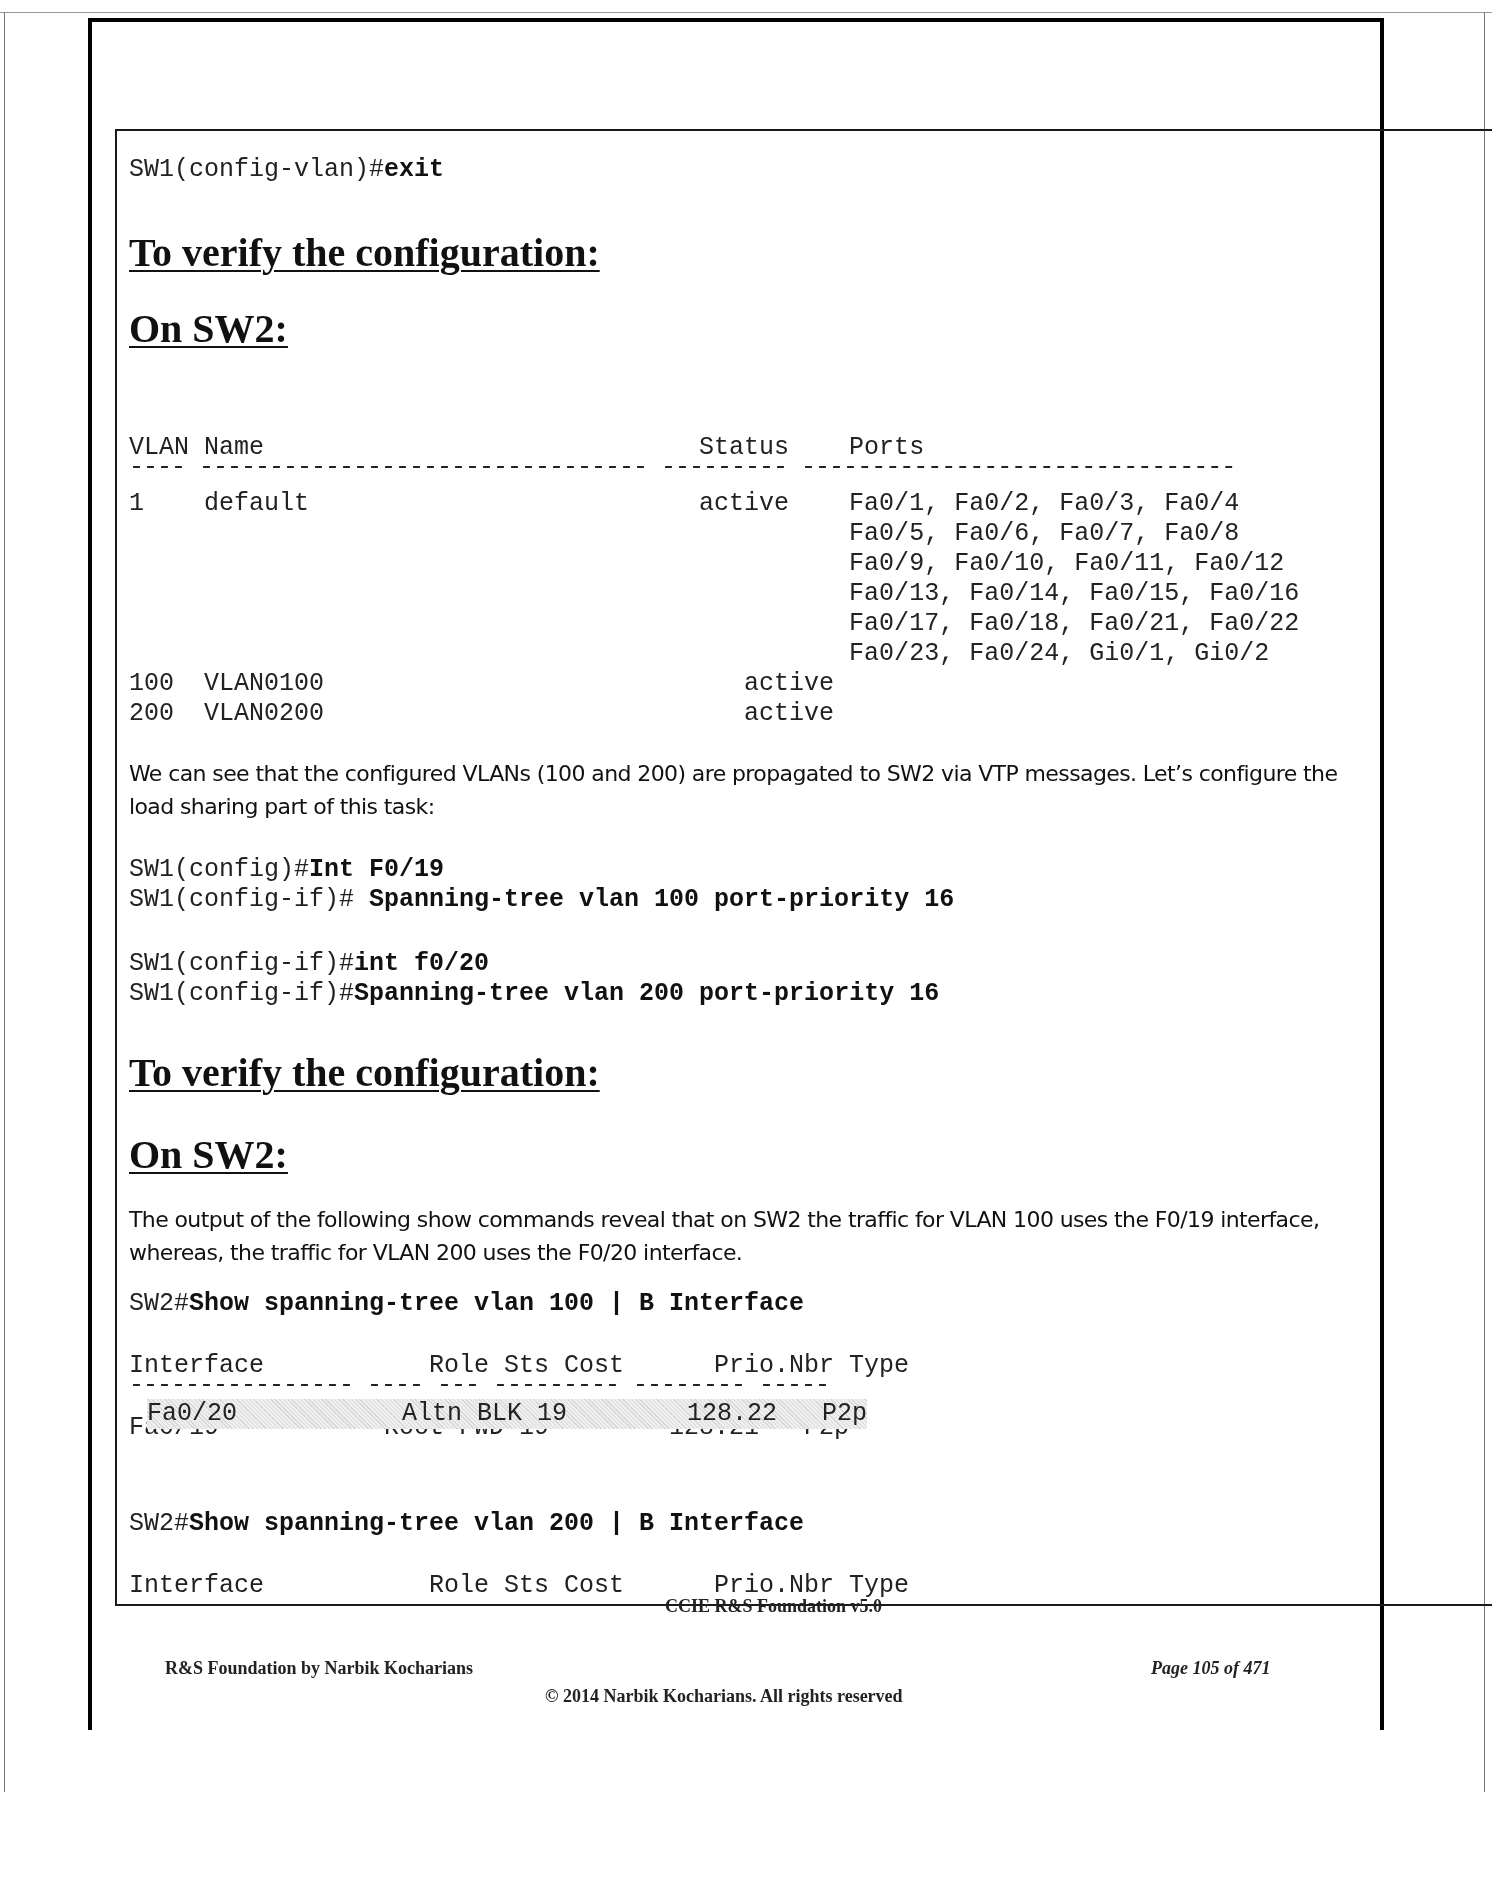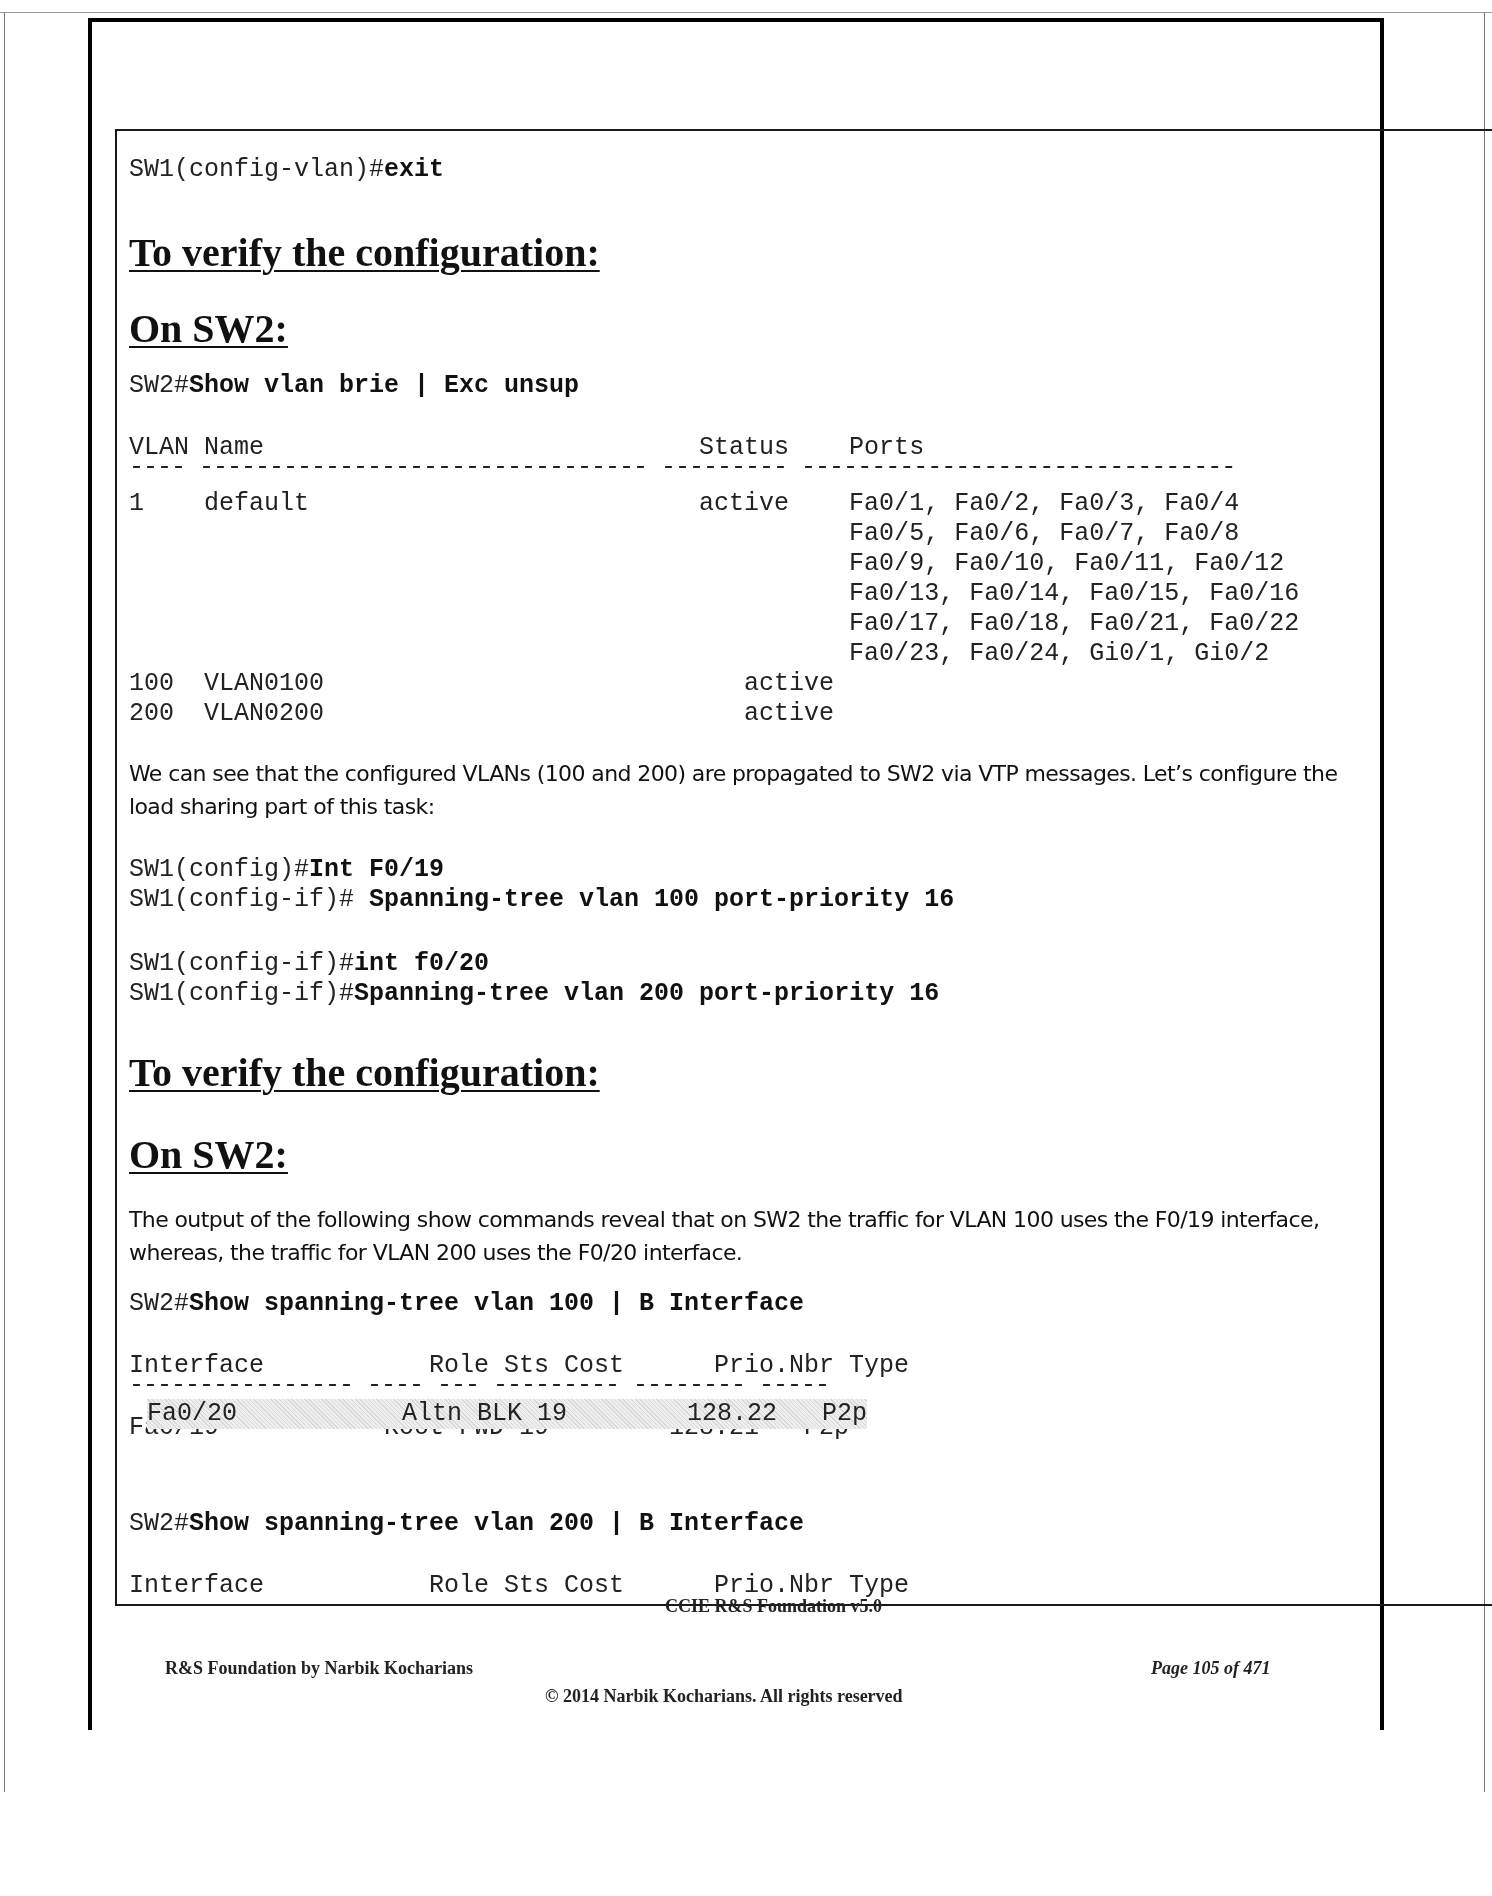--- a/index.html
+++ b/index.html
@@ -29,21 +29,20 @@
 <div class="frame-left"></div>
 <div class="frame-right"></div>
 
 <div class="content-box">
 
   <div class="mono" style="top:24px;"><span>SW1(config-vlan)#</span><b>exit</b></div>
 
   <div class="heading" style="top:98px;">To verify the configuration:</div>
   <div class="heading" style="top:174px;">On SW2:</div>
 
-  <div class="mono" style="top:240px;"><span>SW2#</span><b>Show vlan brie | Exc unsup</b></div>
 
   <div class="mono" style="top:302px;">VLAN Name                             Status    Ports</div>
   <div class="mono" style="top:322px; letter-spacing:-1px;">---- -------------------------------- --------- -------------------------------</div>
   <div>
     <div class="mono" style="top:358px;">1    default                          active    Fa0/1, Fa0/2, Fa0/3, Fa0/4</div>
     <div class="mono" style="top:388px;">                                                Fa0/5, Fa0/6, Fa0/7, Fa0/8</div>
     <div class="mono" style="top:418px;">                                                Fa0/9, Fa0/10, Fa0/11, Fa0/12</div>
     <div class="mono" style="top:448px;">                                                Fa0/13, Fa0/14, Fa0/15, Fa0/16</div>
     <div class="mono" style="top:478px;">                                                Fa0/17, Fa0/18, Fa0/21, Fa0/22</div>
     <div class="mono" style="top:508px;">                                                Fa0/23, Fa0/24, Gi0/1, Gi0/2</div>

